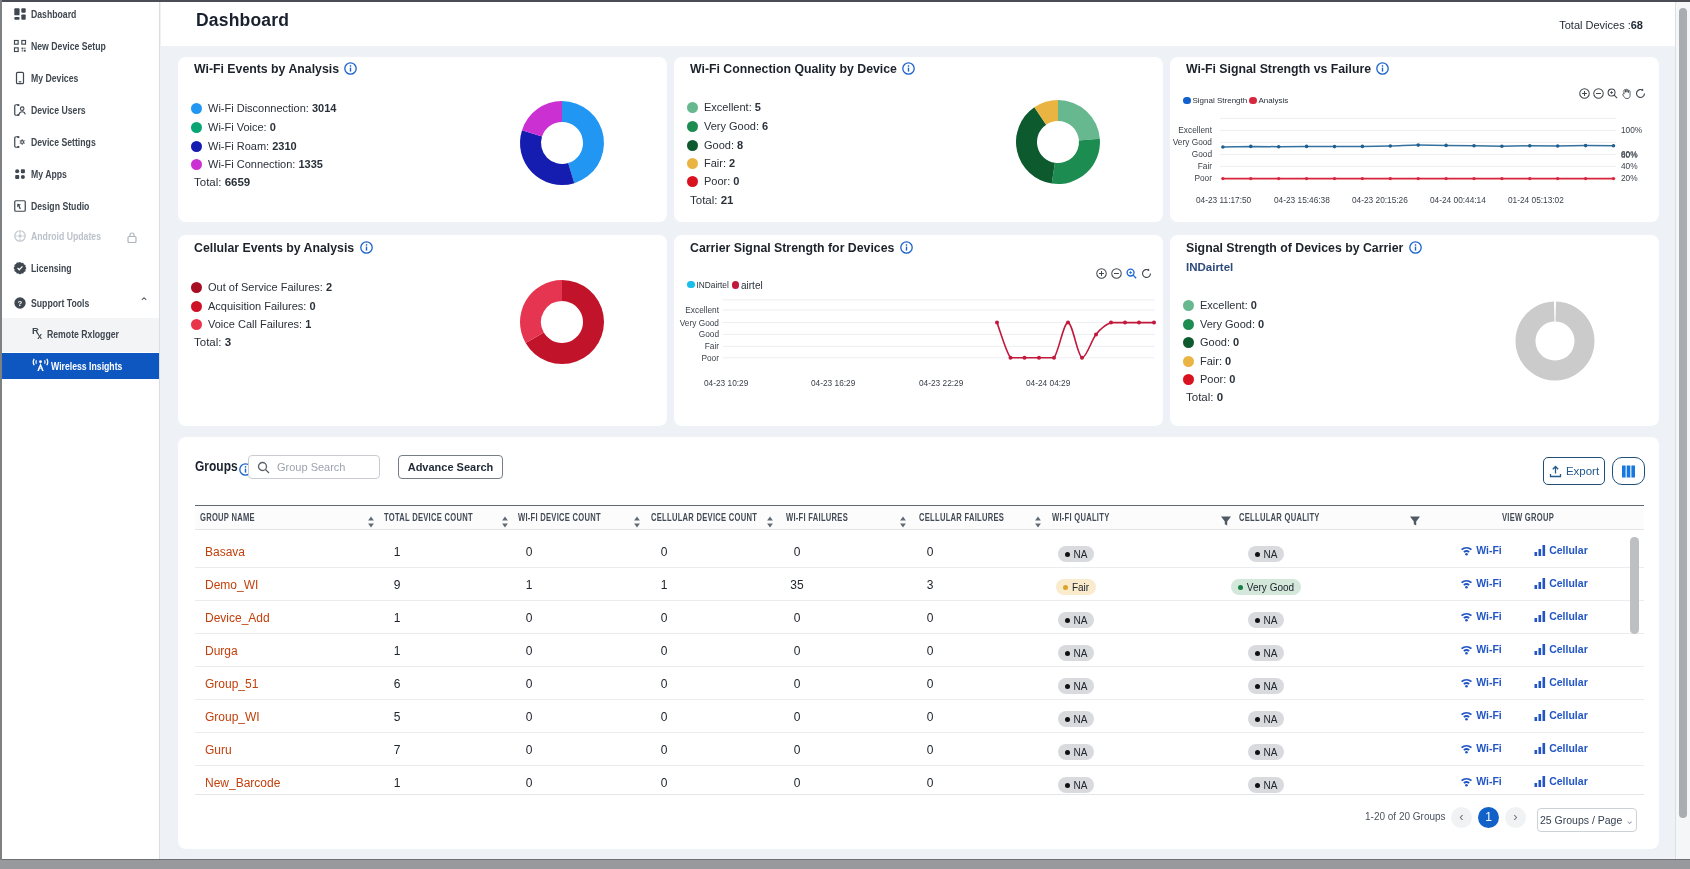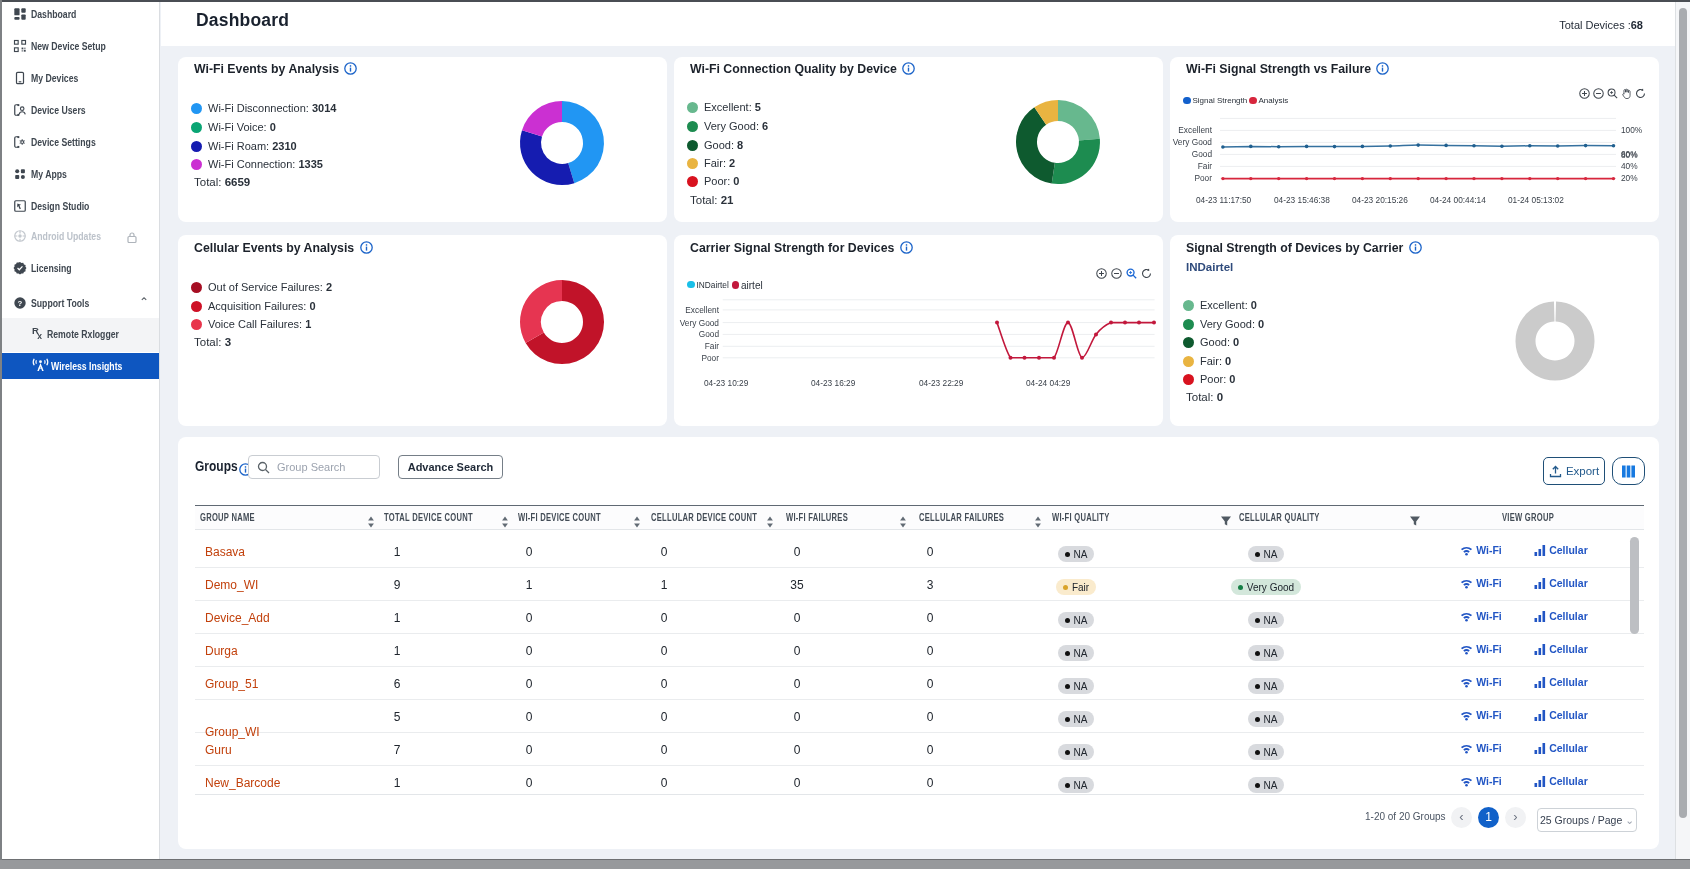--- a/index.html
+++ b/index.html
@@ -653,21 +653,21 @@
               <path d="M4 9.2a6 6 0 0 1 8 0l-1.5 1.6a3.9 3.9 0 0 0-5 0z" fill="#2155C4"></path>
               <circle cx="8" cy="12.6" r="1.6" fill="#2155C4"></circle>
             </svg>&nbsp;Wi-Fi</span>
           <span class="lnk" style="left:1324px;top:9px"><svg width="12" height="12" viewBox="0 0 12 12">
               <rect x="0.5" y="8" width="2.6" height="4" fill="#2155C4"></rect>
               <rect x="4.5" y="5" width="2.6" height="7" fill="#2155C4"></rect>
               <rect x="8.5" y="1" width="2.6" height="11" fill="#2155C4"></rect>
             </svg>&nbsp;Cellular</span>
         </div>
         <div class="trow" style="top:170.0px;height:33px">
-          <span class="tc" style="left:10px;top:25px;text-align:center">Group_WI</span>
+          <span class="tc" style="left:10px;top:10px;text-align:center">Group_WI</span>
           <span class="tcn" style="left:162px;top:10px">5</span>
           <span class="tcn" style="left:294px;top:10px">0</span>
           <span class="tcn" style="left:429px;top:10px">0</span>
           <span class="tcn" style="left:562px;top:10px">0</span>
           <span class="tcn" style="left:695px;top:10px">0</span>
           <span class="tcb" style="left:811px;top:8px"><span class="bdg" style="background:#D8DADE"><span class="bdot" style="background:#111"></span>NA</span></span>
           <span class="tcb" style="left:1001px;top:8px"><span class="bdg" style="background:#D8DADE"><span class="bdot" style="background:#111"></span>NA</span></span>
           <span class="lnk" style="left:1244px;top:9px"><svg width="13" height="13" viewBox="0 0 16 16">
               <path d="M1.2 6.2a10.4 10.4 0 0 1 13.6 0l-1.5 1.6a8.2 8.2 0 0 0-10.6 0z" fill="#2155C4"></path>
               <path d="M4 9.2a6 6 0 0 1 8 0l-1.5 1.6a3.9 3.9 0 0 0-5 0z" fill="#2155C4"></path>

